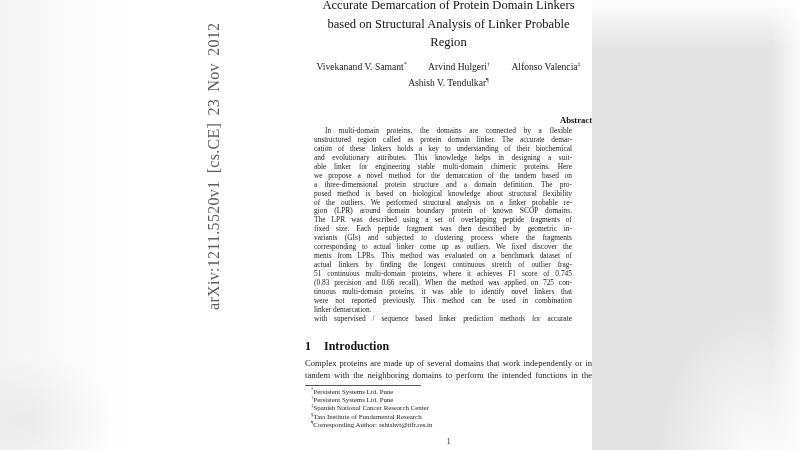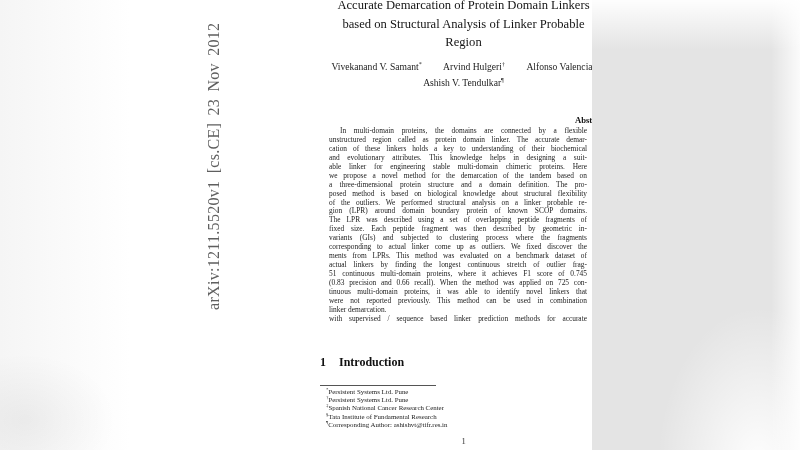--- a/index.html
+++ b/index.html
@@ -27,35 +27,35 @@
       #e4e4e4;
   }
   
   .arxiv{
     position:absolute;left:80px;top:167px;width:268px;height:18px;
     transform:rotate(-90deg);transform-origin:center;
     font-size:16px;line-height:18px;color:#5f5f5f;
     text-align:center;white-space:nowrap;word-spacing:3px;letter-spacing:0.3px;
   }
   
-  .col{position:absolute;left:320px;top:0;width:287px;height:324px;}
+  .col{position:absolute;left:305px;top:0;width:287px;height:324px;}
   .title{
     position:absolute;top:-4px;left:0;width:100%;text-align:center;
     font-size:12.6px;line-height:18.6px;color:#141414;
   }
   .authors{position:absolute;top:59px;left:0;width:100%;text-align:center;font-size:9.6px;line-height:16px;}
   .author{white-space:nowrap;}
   .authors-row1 .author + .author{margin-left:19px;}
   .authors sup{font-size:6px;line-height:0;}
   .abs-head{position:absolute;top:115px;left:0;width:100%;text-align:right;font-size:8.6px;font-weight:bold;color:#111;}
   .abstract{position:absolute;top:127px;left:9px;width:258px;font-size:7.4px;line-height:8.95px;color:#222;}
   .abs-line{text-align:justify;text-align-last:justify;height:8.95px;overflow:hidden;}
   .abs-line.first{text-indent:11px;}
   .abs-line.last{text-align-last:left;}
-  .section{position:absolute;top:339px;left:0;font-size:12px;font-weight:bold;color:#111;margin-top:16px;}
+  .section{position:absolute;top:339px;left:0;font-size:12px;font-weight:bold;color:#111;}
   .sec-num{margin-right:13px;}
   .body-text{position:absolute;top:358px;left:0;width:287px;font-size:8.6px;line-height:11.8px;color:#222;}
   .body-line{text-align:justify;text-align-last:justify;height:11.8px;overflow:hidden;}
   .fnrule{position:absolute;top:385px;left:0;width:116px;height:1px;background:#555;}
   .footnotes{position:absolute;top:388px;left:6px;width:280px;font-size:6.9px;line-height:8.2px;color:#222;}
   .fn sup{font-size:4.8px;line-height:0;}
   .pageno{position:absolute;top:436px;left:0;width:100%;text-align:center;font-size:8.5px;color:#333;}
 </style>
 </head>
 <body>
@@ -108,20 +108,24 @@
       <div class="abs-line">tinuous multi-domain proteins, it was able to identify novel linkers that</div>
       <div class="abs-line">were not reported previously. This method can be used in combination</div>
       <div class="abs-line last">linker demarcation.</div>
       <div class="abs-line">with supervised / sequence based linker prediction methods for accurate</div>
     </div>
 
     <div class="section">
       <span class="sec-num">1</span><span>Introduction</span>
     </div>
 
+    <div class="body-text">
+      <div class="body-line">Complex proteins are made up of several domains that work independently or in</div>
+      <div class="body-line">tandem with the neighboring domains to perform the intended functions in the</div>
+    </div>
 
     <div class="fnrule"></div>
 
     <div class="footnotes">
       <div class="fn"><sup>*</sup><span>Persistent Systems Ltd. Pune</span></div>
       <div class="fn"><sup>†</sup><span>Persistent Systems Ltd. Pune</span></div>
       <div class="fn"><sup>‡</sup><span>Spanish National Cancer Research Center</span></div>
       <div class="fn"><sup>§</sup><span>Tata Institute of Fundamental Research</span></div>
       <div class="fn"><sup>¶</sup><span>Corresponding Author: ashishvt@tifr.res.in</span></div>
     </div>

